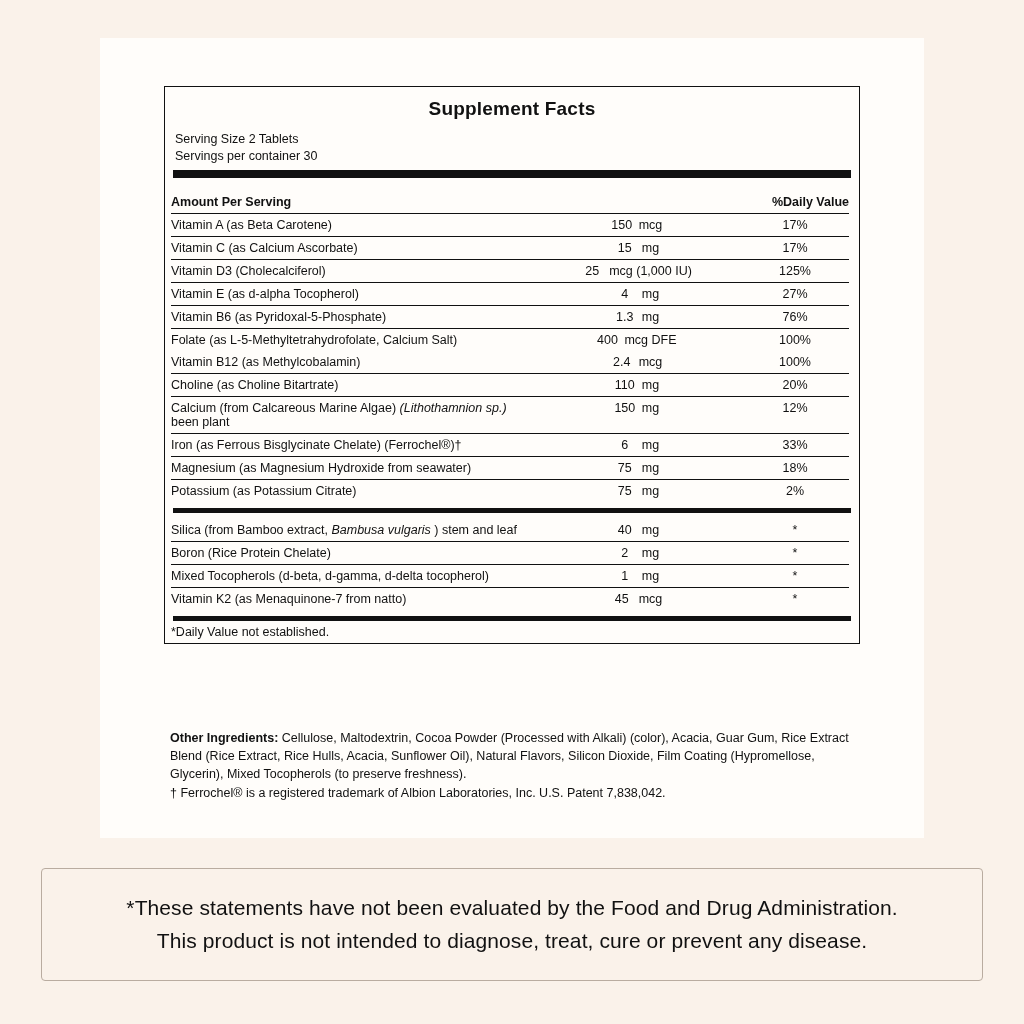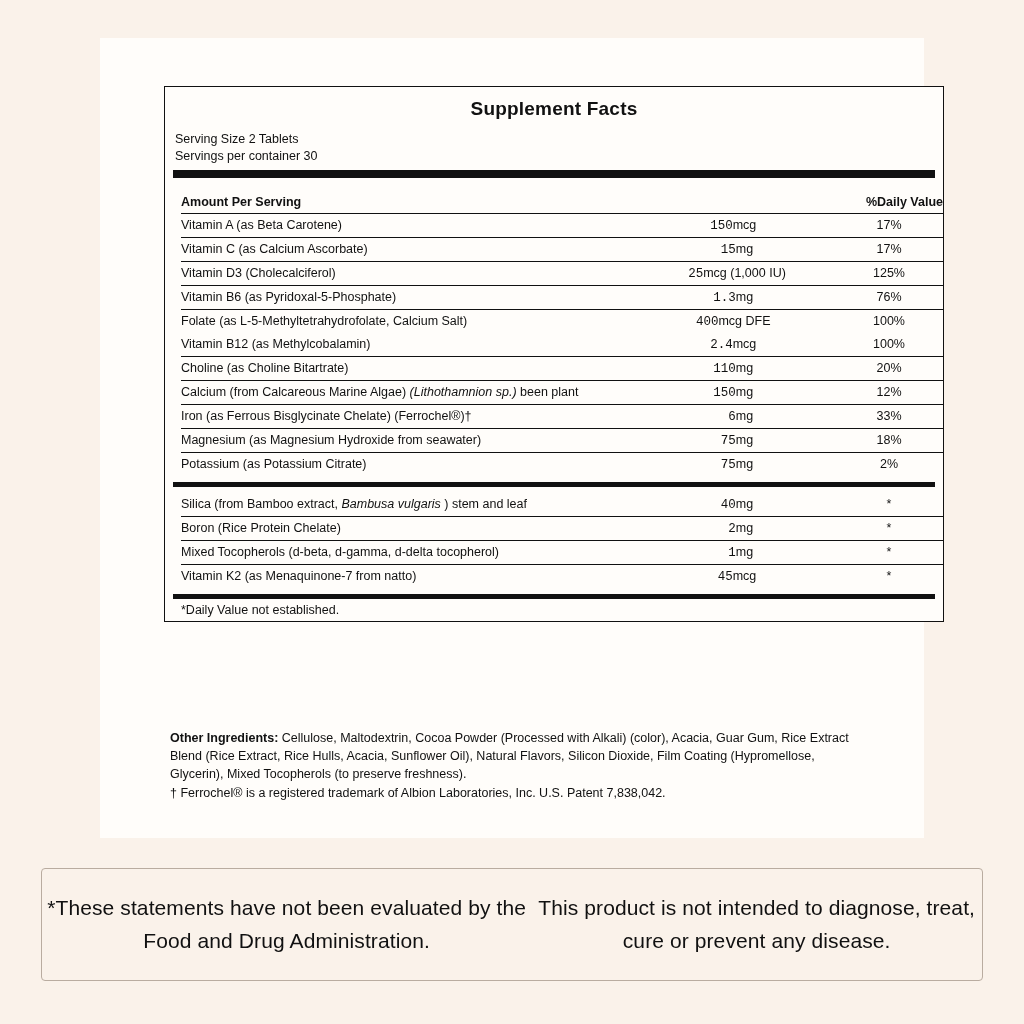--- a/index.html
+++ b/index.html
@@ -26,21 +26,21 @@
     top: 38px;
     width: 824px;
     height: 800px;
     background: #fffdfa;
     box-sizing: border-box;
   }
   .facts-box {
     position: absolute;
     left: 64px;
     top: 48px;
-    width: 780px;
+    width: 696px;
     border: 1.5px solid #111;
     box-sizing: border-box;
     background: #fffdfa;
     padding: 0;
   }
   .facts-title {
     text-align: center;
     font-size: 19px;
     font-weight: bold;
     padding: 11px 0 8px 0;
@@ -59,21 +59,21 @@
   .bar-med {
     height: 5px;
     background: #111;
     margin: 0 8px;
   }
   .gap-sm { height: 13px; }
   .gap-xs { height: 6px; }
 
   table.facts {
     width: calc(100% - 16px);
-    margin: 0 16px;
+    margin: 0 6px;
     border-collapse: collapse;
     font-size: 12.5px;
   }
   table.facts td {
     padding: 4px 0 4px 0;
     vertical-align: top;
   }
   .hdr-row td {
     font-weight: bold;
     font-size: 12.5px;
@@ -83,21 +83,21 @@
   .row td {
     border-bottom: 0.9px solid #111;
   }
   .row.no-rule td {
     border-bottom: none;
   }
   .c-name { text-align: left; padding-left: 2px; }
   .c-amt  { text-align: center; width: 215px; }
   .c-dv   { text-align: center; width: 108px; }
   .c-dv-hdr { text-align: right; padding-right: 2px; }
-  .amt-num { display:inline-block; min-width: 34px; text-align: right; font-family: Liberation Mono, monospace; }
+  .amt-num { display:inline-block; min-width: 34px; text-align: center; }
   .amt-unit { display:inline-block; text-align: right; }
   .ital { font-style: italic; }
   .sub-amt { text-align: center; }
   .footnote-row td {
     padding: 4px 0 5px 2px;
     font-size: 12.5px;
     border-bottom: none;
   }
   .other-ing {
     position: absolute;
@@ -118,20 +118,21 @@
   .disclaimer {
     position: absolute;
     left: 41px;
     top: 868px;
     width: 942px;
     height: 113px;
     border: 1px solid #b9aca0;
     border-radius: 4px;
     box-sizing: border-box;
     display: flex;
+    flex-direction: column;
     align-items: center;
     justify-content: center;
     background: transparent;
   }
   .disclaimer div {
     font-size: 21px;
     line-height: 1.55;
     color: #111;
     text-align: center;
     letter-spacing: 0.1px;
@@ -175,20 +176,25 @@
             <td class="c-amt"><span class="amt-num">15</span><span class="amt-unit">mg</span></td>
             <td class="c-dv">17%</td>
           </tr>
 
           <tr class="row">
             <td class="c-name">Vitamin D3 (Cholecalciferol)</td>
             <td class="c-amt"><span class="amt-num">25</span><span class="amt-unit">mcg (1,000 IU)</span></td>
             <td class="c-dv">125%</td>
           </tr>
 
+          <tr class="row">
+            <td class="c-name">Vitamin E (as d-alpha Tocopherol)</td>
+            <td class="c-amt"><span class="amt-num">4</span><span class="amt-unit">mg</span></td>
+            <td class="c-dv">27%</td>
+          </tr>
 
           <tr class="row">
             <td class="c-name">Vitamin B6 (as Pyridoxal-5-Phosphate)</td>
             <td class="c-amt"><span class="amt-num">1.3</span><span class="amt-unit">mg</span></td>
             <td class="c-dv">76%</td>
           </tr>
 
           <tr class="row no-rule">
             <td class="c-name">Folate (as L-5-Methyltetrahydrofolate, Calcium Salt)</td>
             <td class="c-amt"><span class="amt-num">400</span><span class="amt-unit">mcg DFE</span></td>

